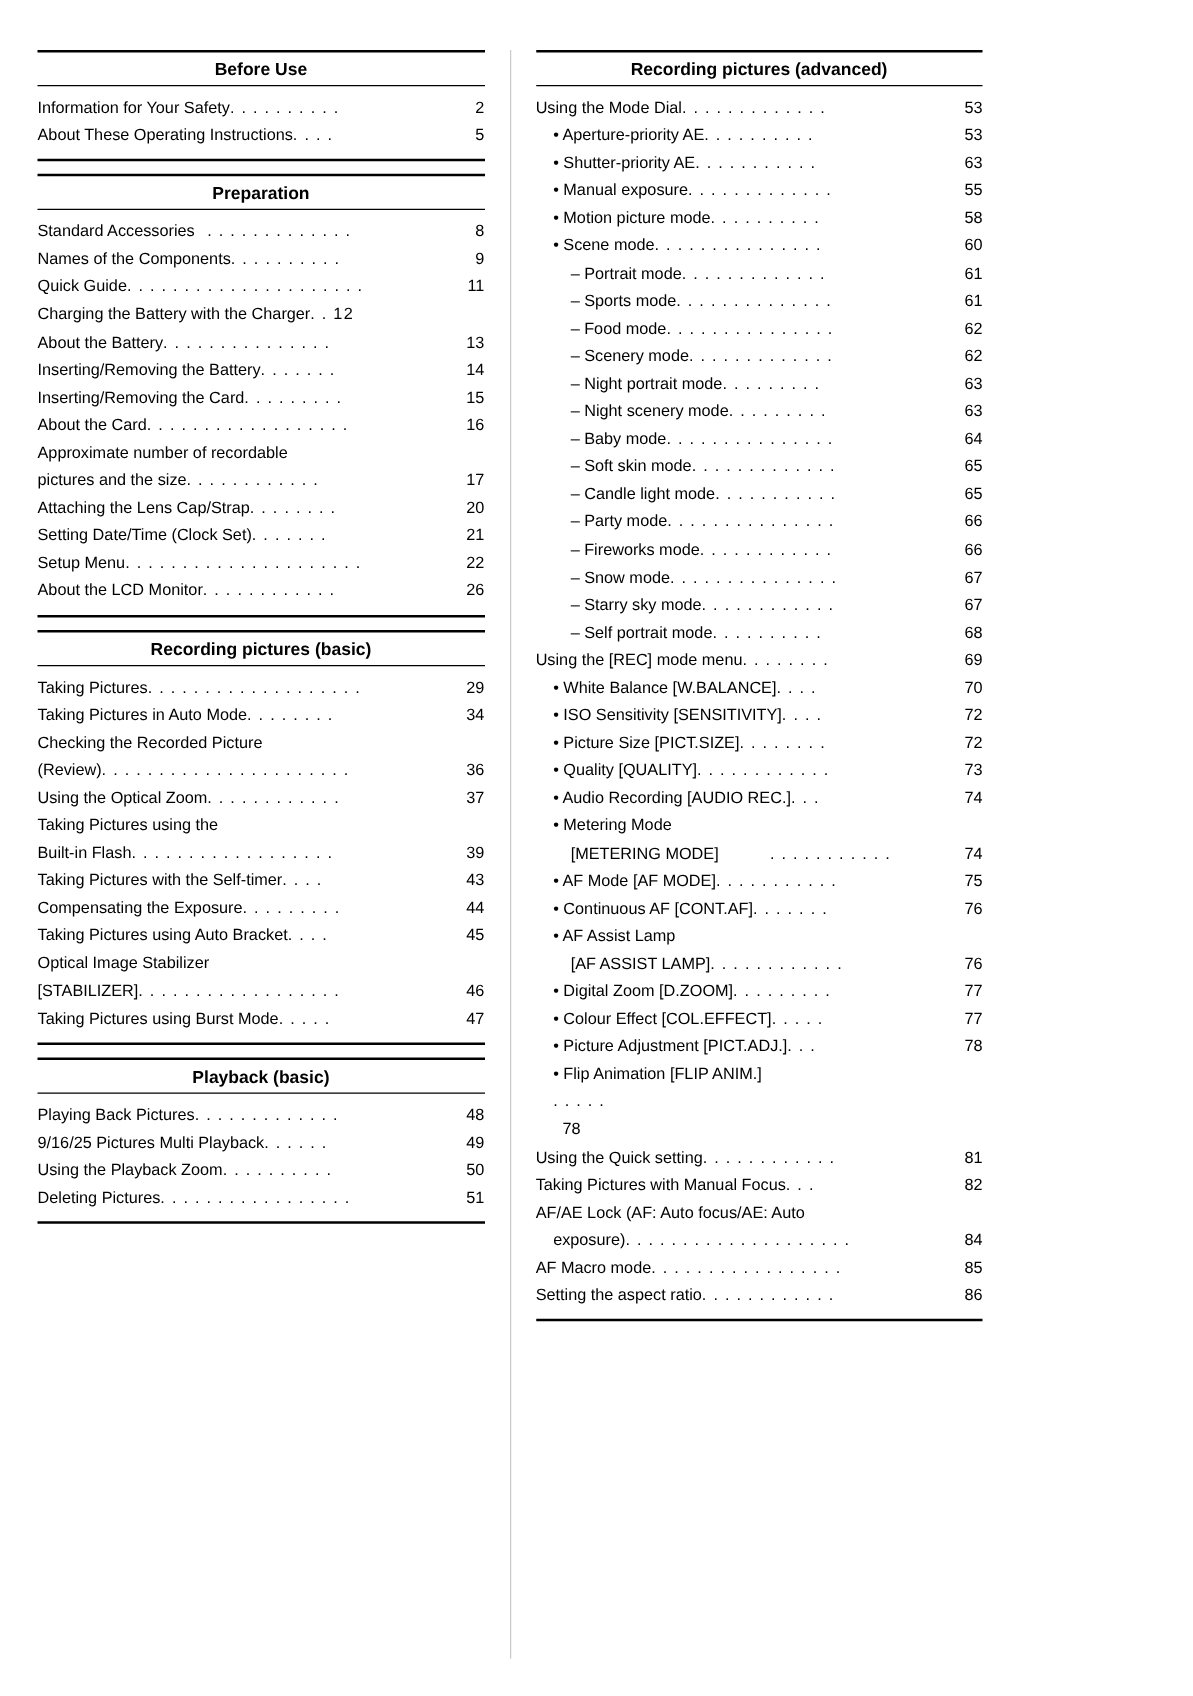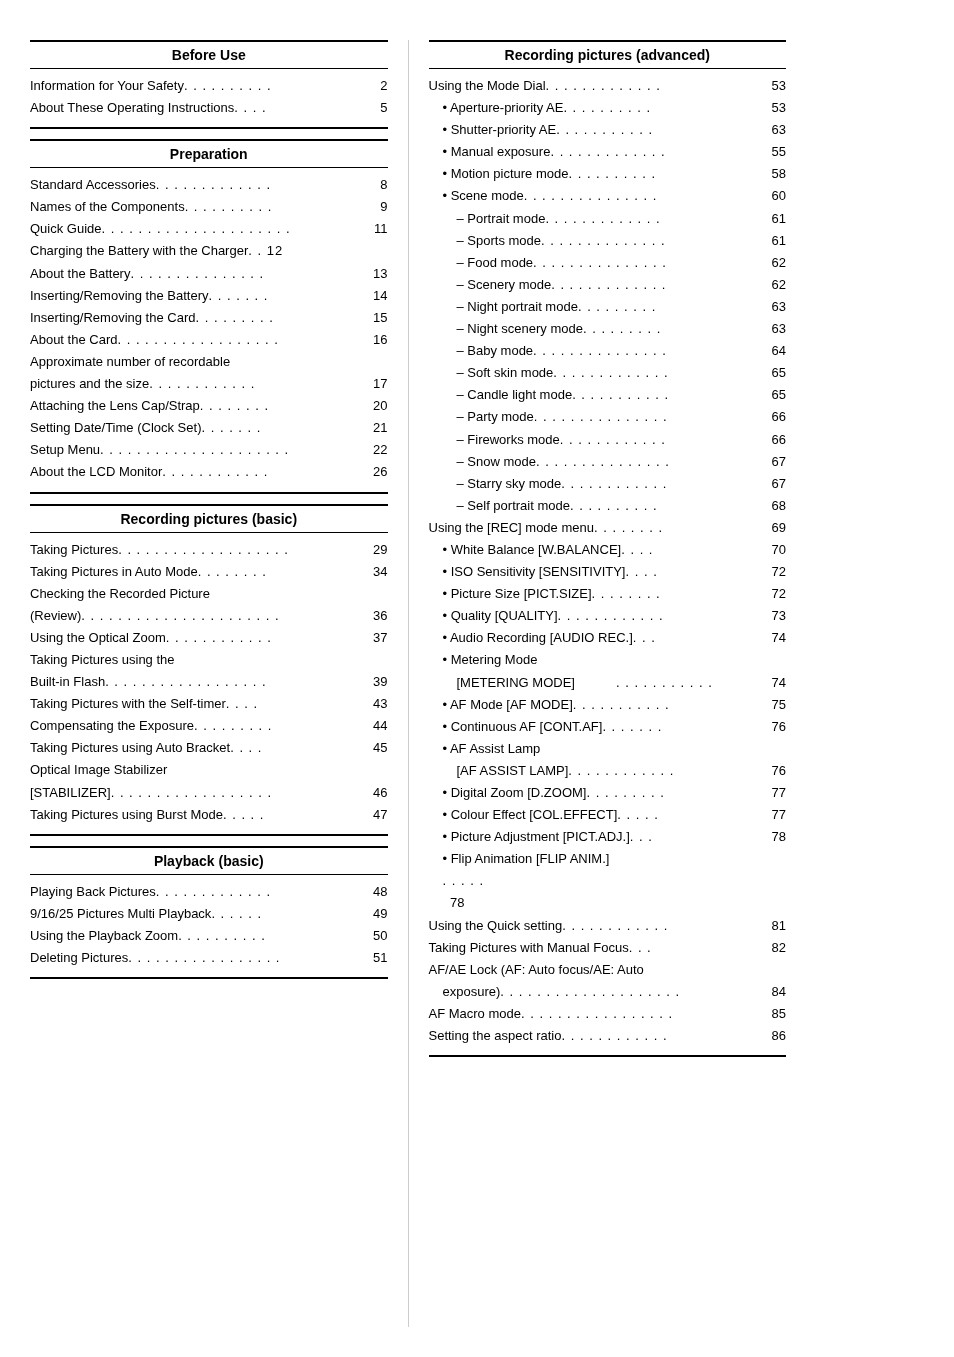--- a/index.html
+++ b/index.html
@@ -105,21 +105,21 @@
           </div>
           <div class="toc-row" style="padding-left: 0px;">
             <span class="label">About These Operating Instructions</span>
             <span class="filler"> . . . .</span>
             <span class="pgnum">5</span>
           </div>
           <div class="section-divider"></div>
         </div>
         <div class="section">
           <div class="section-header">Preparation</div>
-          <div class="toc-row" style="padding-left: 0px;">
+          <div class="toc-row" style="padding-left: 0px; gap: 10px;">
             <span class="label">Standard Accessories</span>
             <span class="filler"> . . . . . . . . . . . . .</span>
             <span class="pgnum">8</span>
           </div>
           <div class="toc-row" style="padding-left: 0px;">
             <span class="label">Names of the Components</span>
             <span class="filler"> . . . . . . . . . .</span>
             <span class="pgnum">9</span>
           </div>
           <div class="toc-row" style="padding-left: 0px;">

